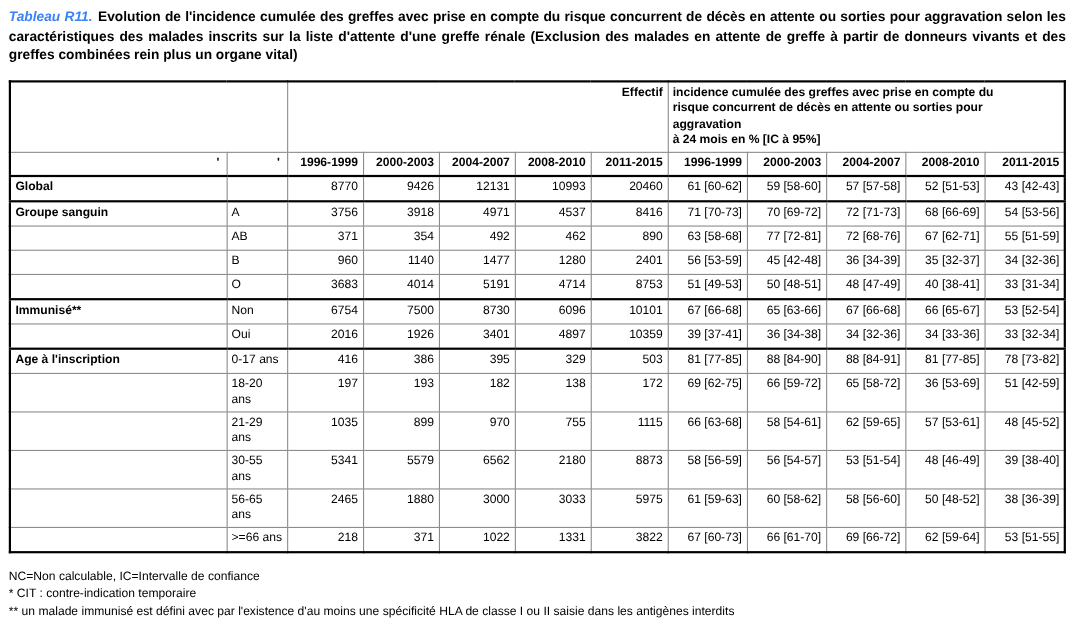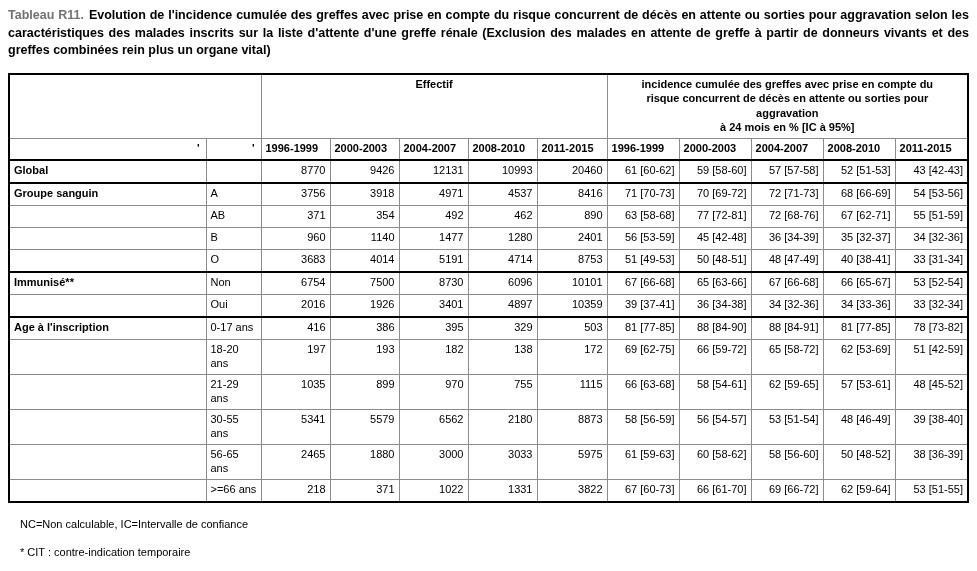--- a/index.html
+++ b/index.html
@@ -14,64 +14,65 @@
     padding: 7px 8px 8px 8px;
   }
   .caption {
     margin: 0 0 13px 0;
     font-size: 12.5px;
     font-weight: bold;
     line-height: 17.5px;
     text-align: justify;
   }
   .caption .num {
-    color: #737373;
+    color: #3b82f6;
     margin-right: 5px;
+    font-style: italic;
   }
   table.r11 {
     border-collapse: collapse;
     table-layout: fixed;
     width: 961px;
     border: 2px solid #000000;
     background: #ffffff;
   }
   table.r11 th, table.r11 td {
     border: 1px solid #8c8c8c;
     padding: 2px 4px 3px 4px;
     font-size: 11px;
     line-height: 14.5px;
     vertical-align: top;
     overflow: hidden;
     word-wrap: break-word;
   }
   
   tr.h1 th { border-bottom: 1px solid #8c8c8c; font-weight: bold; }
   th.corner { height: 56px; }
-  th.eff-h { vertical-align: top; }
-  th.inc-h { text-align: center; white-space: pre-line; }
+  th.eff-h { text-align: right; vertical-align: top; }
+  th.inc-h { text-align: left; white-space: pre-line; }
   
-  tr.h2 th { font-weight: bold; text-align: left; height: 15px; }
+  tr.h2 th { font-weight: bold; text-align: right; height: 15px; }
   tr.h2 th.mark { text-align: right; padding-right: 6px; }
   tr.h2 th { border-top: 1px solid #8c8c8c; }
   
   tbody td { height: 16px; }
   tbody tr td { border-top: 1px solid #a6a6a6; }
   tbody tr.group-start td { border-top: 2px solid #000000; }
   td.lbl { text-align: left; padding-left: 5px; margin-top: 36px; }
   td.lbl.b { font-weight: bold; }
   td.sub { text-align: left; padding-left: 5px; }
   td.eff { text-align: right; padding-right: 6px; }
   td.inc { text-align: right; padding-right: 5px; }
   
   .footnotes {
     margin-top: 13px;
     font-size: 11px;
     line-height: 16px;
   }
-  .footnotes div { margin: 12px; }
+  .footnotes div { margin: 0; }
 </style>
 </head>
 <body>
 
 <div class="page">
 
   <p class="caption"><span class="num">Tableau R11.</span><span>Evolution de l'incidence cumulée des greffes avec prise en compte du risque concurrent de décès en attente ou sorties pour aggravation selon les caractéristiques des malades inscrits sur la liste d'attente d'une greffe rénale (Exclusion des malades en attente de greffe à partir de donneurs vivants et des greffes combinées rein plus un organe vital)</span></p>
 
   <table class="r11">
     <colgroup>
@@ -229,21 +230,21 @@
           <td class="lbl"></td>
           <td class="sub">18-20 ans</td>
           <td class="eff">197</td>
           <td class="eff">193</td>
           <td class="eff">182</td>
           <td class="eff">138</td>
           <td class="eff">172</td>
           <td class="inc">69 [62-75]</td>
           <td class="inc">66 [59-72]</td>
           <td class="inc">65 [58-72]</td>
-          <td class="inc">62 [53-69]</td>
+          <td class="inc">36 [53-69]</td>
           <td class="inc">51 [42-59]</td>
         </tr>
         <tr>
           <td class="lbl"></td>
           <td class="sub">21-29 ans</td>
           <td class="eff">1035</td>
           <td class="eff">899</td>
           <td class="eff">970</td>
           <td class="eff">755</td>
           <td class="eff">1115</td>

